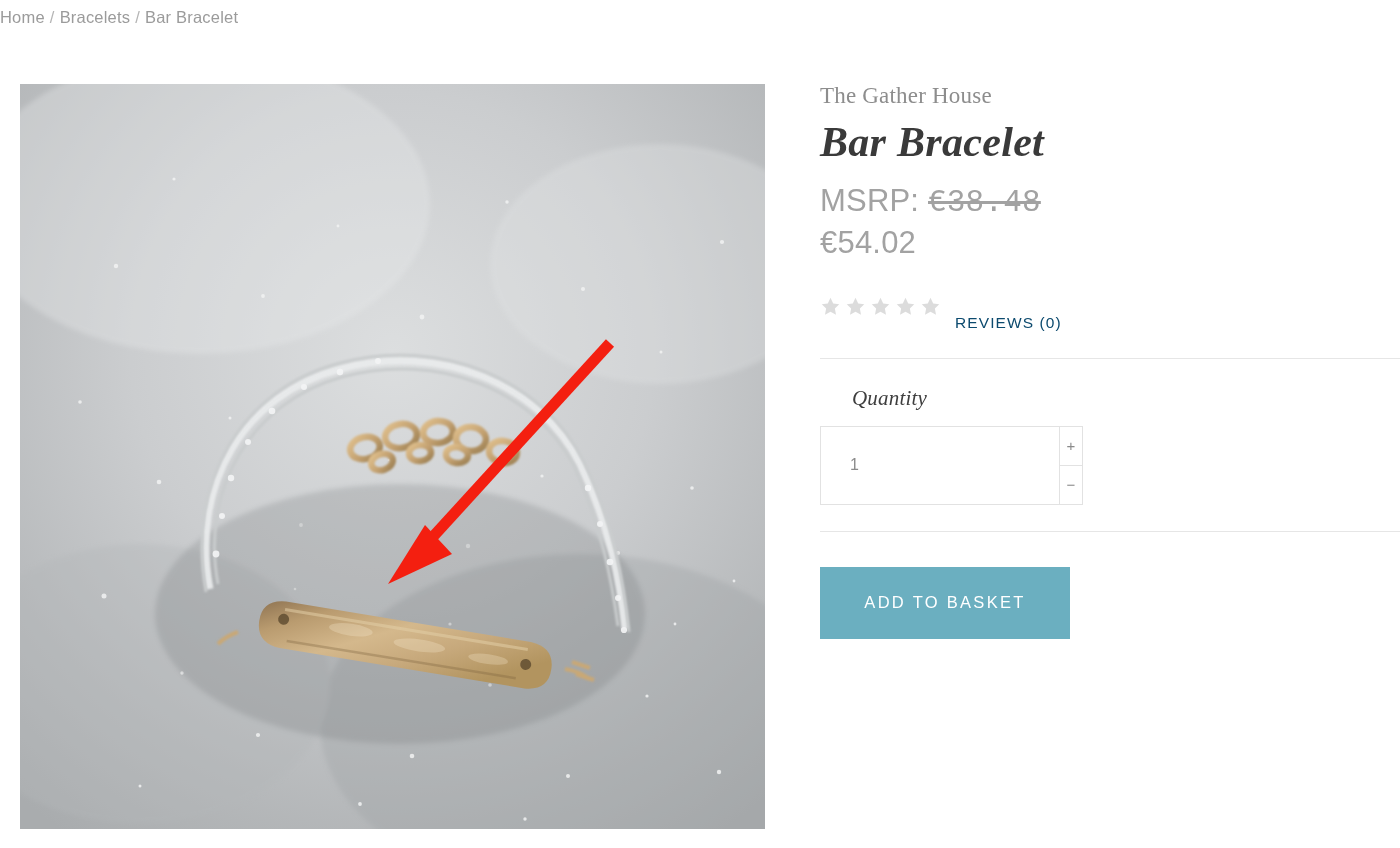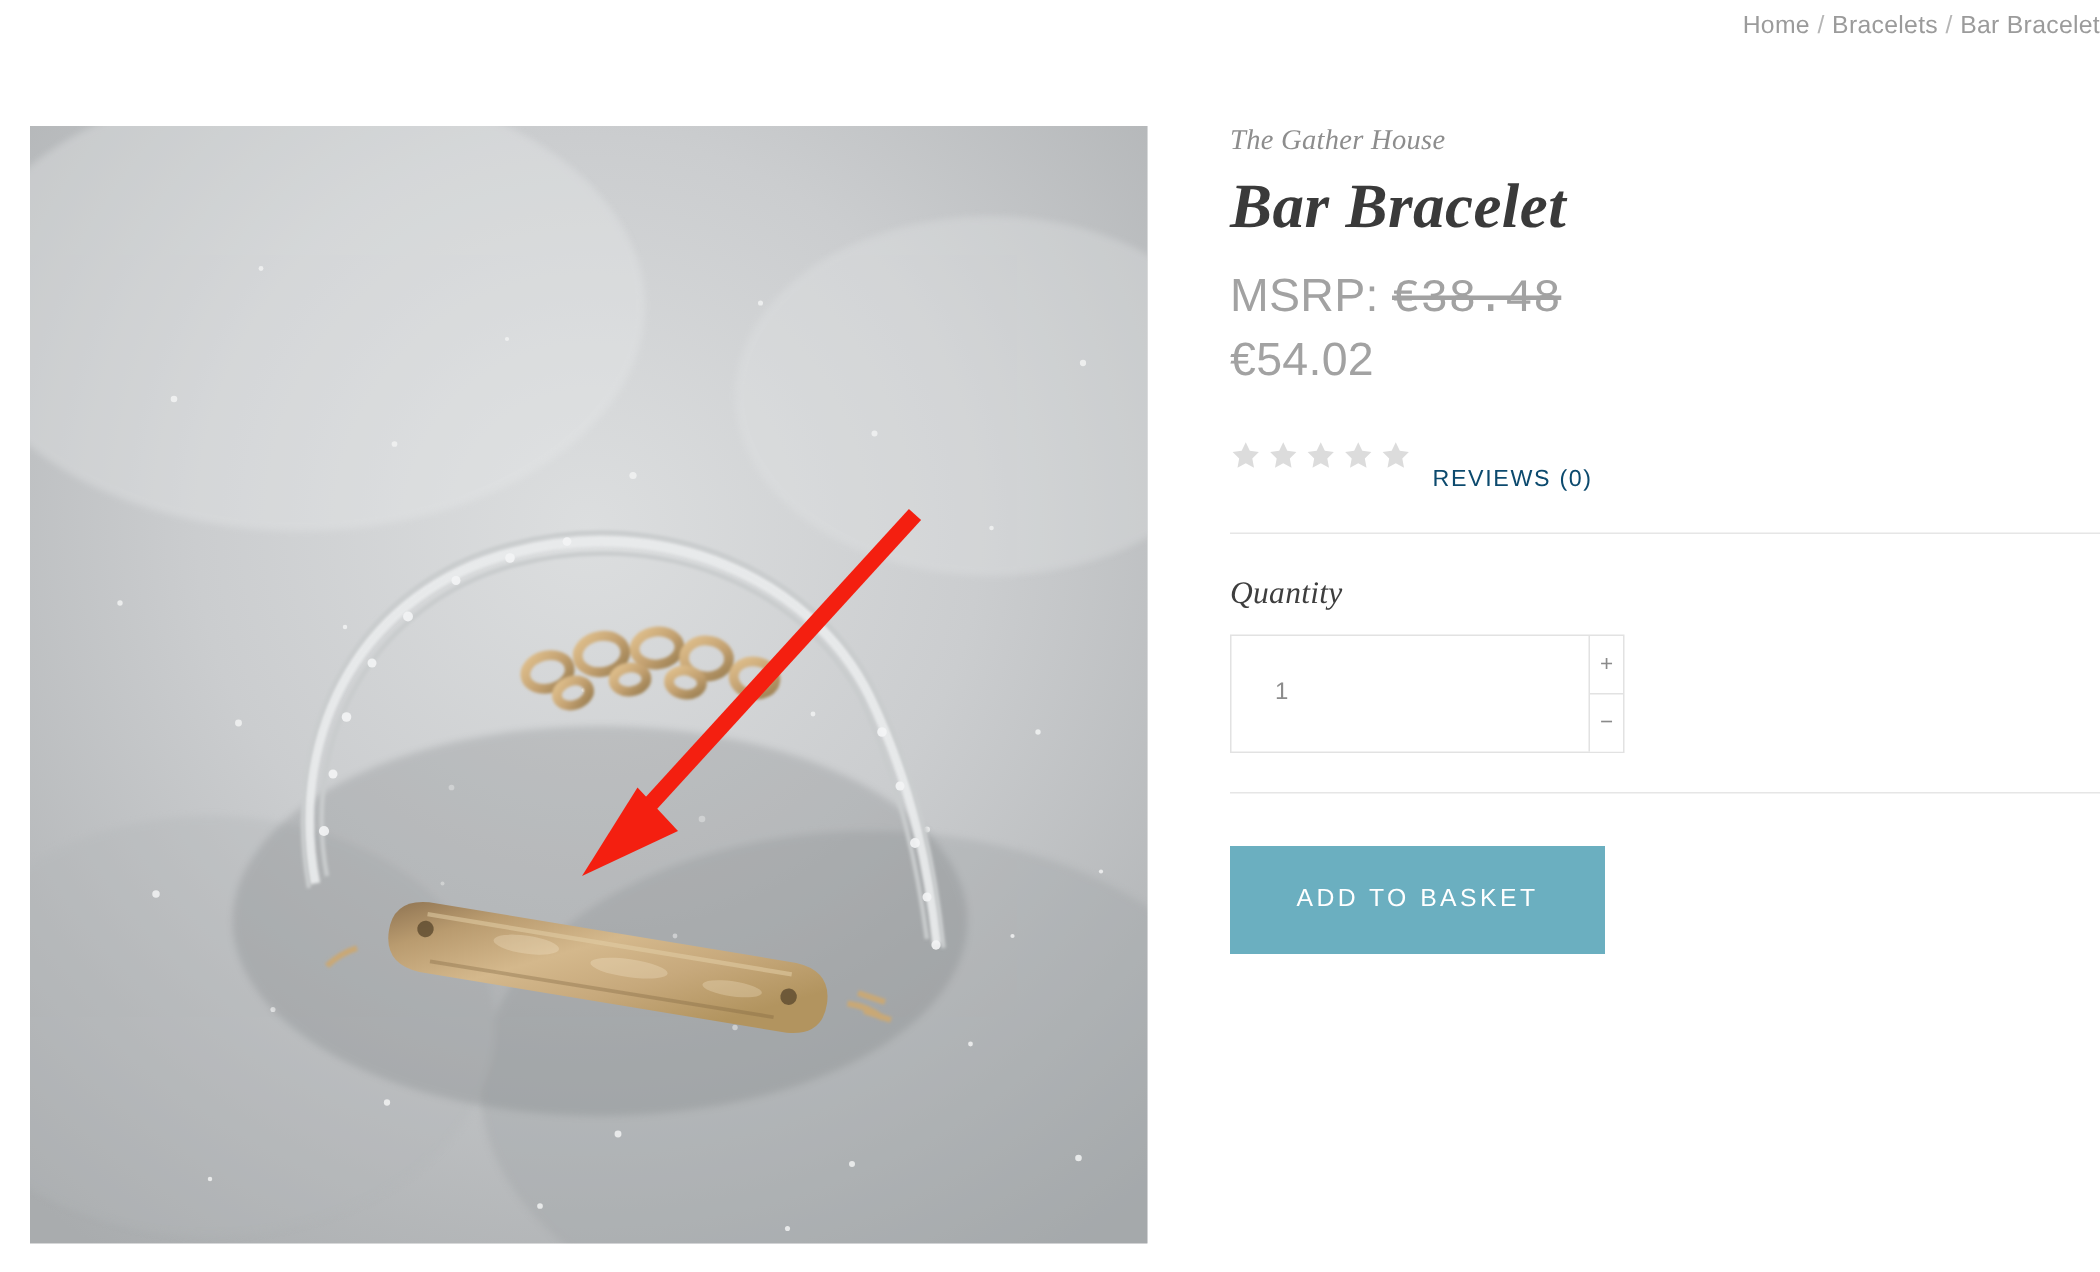--- a/index.html
+++ b/index.html
@@ -15,21 +15,21 @@
     position: relative;
     width: 1400px; height: 848px;
     background: #fff;
   }
 
   
   .breadcrumb {
     position: absolute;
     left: 0; top: 8px;
     width: 1400px;
-    text-align: right;
+    text-align: left;
     font-size: 16.5px;
     color: #9b9b9b;
     letter-spacing: 0.2px;
     white-space: nowrap;
   }
   .breadcrumb .crumb { color: #9b9b9b; text-decoration: none; }
   .breadcrumb .sep { color: #b5b5b5; padding: 0 5px; }
 
   
   .gallery {
@@ -46,22 +46,21 @@
 
   
   .details {
     position: absolute;
     left: 820px; top: 84px;
     width: 580px;
   }
 
   .brand {
     font-family: "Liberation Serif", serif;
-    font-style: italic;
-    font-size: 19px;
+    font-size: 23px;
     color: #8d8d8d;
     line-height: 1;
     margin: 0 0 14px 0;
     letter-spacing: .2px;
   }
 
   .title {
     font-family: "Liberation Serif", serif;
     font-style: italic;
     font-weight: bold;
@@ -104,20 +103,21 @@
     width: 580px;
   }
 
   .qty-label {
     font-family: "Liberation Serif", serif;
     font-style: italic;
     font-size: 21px;
     color: #3e3e3e;
     margin-top: 27px;
     letter-spacing: .2px;
+    margin-left: 32px;
   }
 
   .qty-wrap {
     margin-top: 15px;
     width: 263px; height: 79px;
     display: flex;
     border: 1px solid #e2e2e2;
     background: #fff;
   }
   .qty-input {

